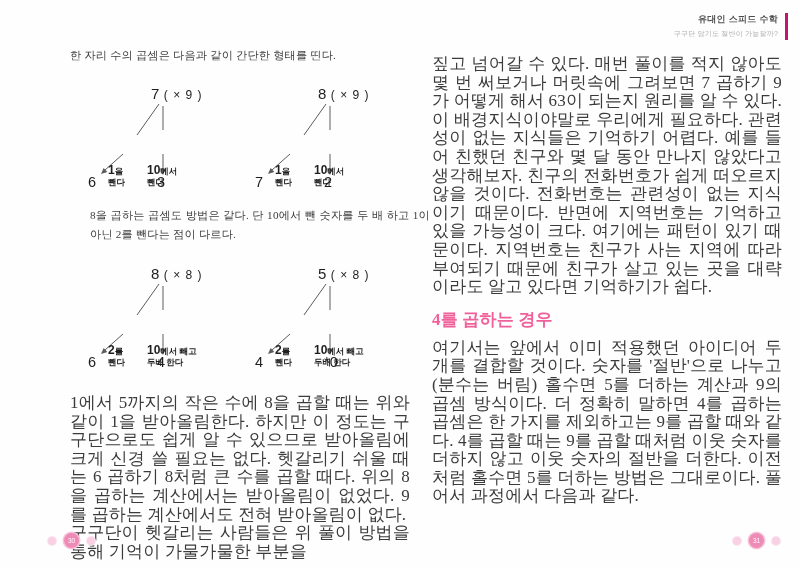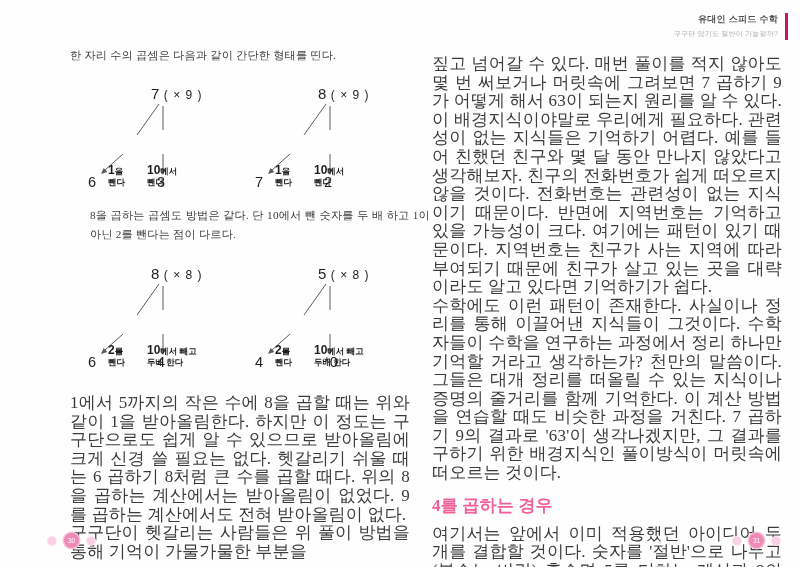--- a/index.html
+++ b/index.html
@@ -166,21 +166,20 @@
   <div class="page page-right">
 
     <div class="page-header">
       <div class="ph-title">유대인 스피드 수학</div>
       <div class="ph-sub">구구단 암기도 절반이 가능할까?</div>
     </div>
     <div class="ph-bar"></div>
 
     <div class="flow" style="position:absolute;left:32px;top:55px;width:350px;">
       <p>짚고 넘어갈 수 있다. 매번 풀이를 적지 않아도 몇 번 써보거나 머릿속에 그려보면 7 곱하기 9가 어떻게 해서 63이 되는지 원리를 알 수 있다. 이 배경지식이야말로 우리에게 필요하다. 관련성이 없는 지식들은 기억하기 어렵다. 예를 들어 친했던 친구와 몇 달 동안 만나지 않았다고 생각해보자. 친구의 전화번호가 쉽게 떠오르지 않을 것이다. 전화번호는 관련성이 없는 지식이기 때문이다. 반면에 지역번호는 기억하고 있을 가능성이 크다. 여기에는 패턴이 있기 때문이다. 지역번호는 친구가 사는 지역에 따라 부여되기 때문에 친구가 살고 있는 곳을 대략이라도 알고 있다면 기억하기가 쉽다.</p>
-      <p>수학에도 이런 패턴이 존재한다. 사실이나 정리를 통해 이끌어낸 지식들이 그것이다. 수학자들이 수학을 연구하는 과정에서 정리 하나만 기억할 거라고 생각하는가? 천만의 말씀이다. 그들은 대개 정리를 떠올릴 수 있는 지식이나 증명의 줄거리를 함께 기억한다. 이 계산 방법을 연습할 때도 비슷한 과정을 거친다. 7 곱하기 9의 결과로 '63'이 생각나겠지만, 그 결과를 구하기 위한 배경지식인 풀이방식이 머릿속에 떠오르는 것이다.</p>
       <p class="section-heading">4를 곱하는 경우</p>
       <p>여기서는 앞에서 이미 적용했던 아이디어 두 개를 결합할 것이다. 숫자를 '절반'으로 나누고(분수는 버림) 홀수면 5를 더하는 계산과 9의 곱셈 방식이다. 더 정확히 말하면 4를 곱하는 곱셈은 한 가지를 제외하고는 9를 곱할 때와 같다. 4를 곱할 때는 9를 곱할 때처럼 이웃 숫자를 더하지 않고 이웃 숫자의 절반을 더한다. 이전처럼 홀수면 5를 더하는 방법은 그대로이다. 풀어서 과정에서 다음과 같다.</p>
     </div>
 
     <div class="flowers" style="left:333px;top:533px;">
       <span class="fl-small"></span>
       <span class="fl-big">31</span>
       <span class="fl-small"></span>
     </div>
   </div>

